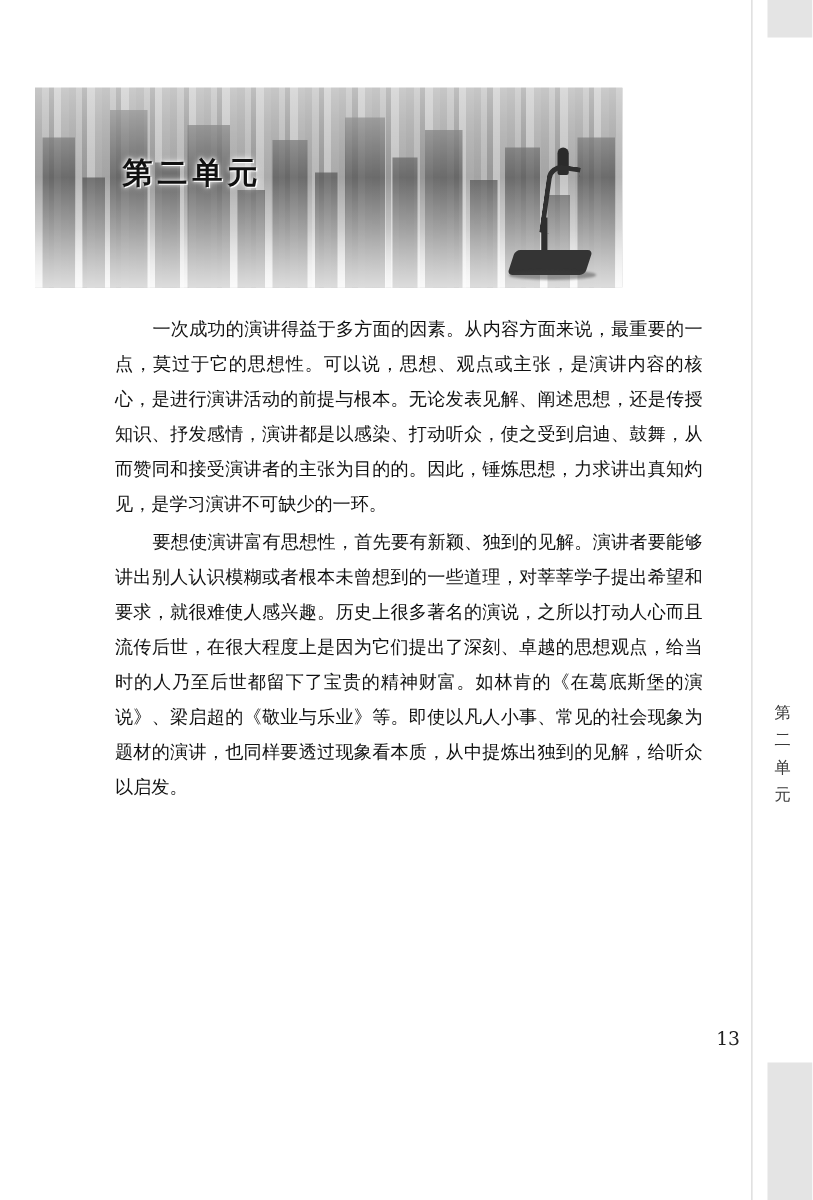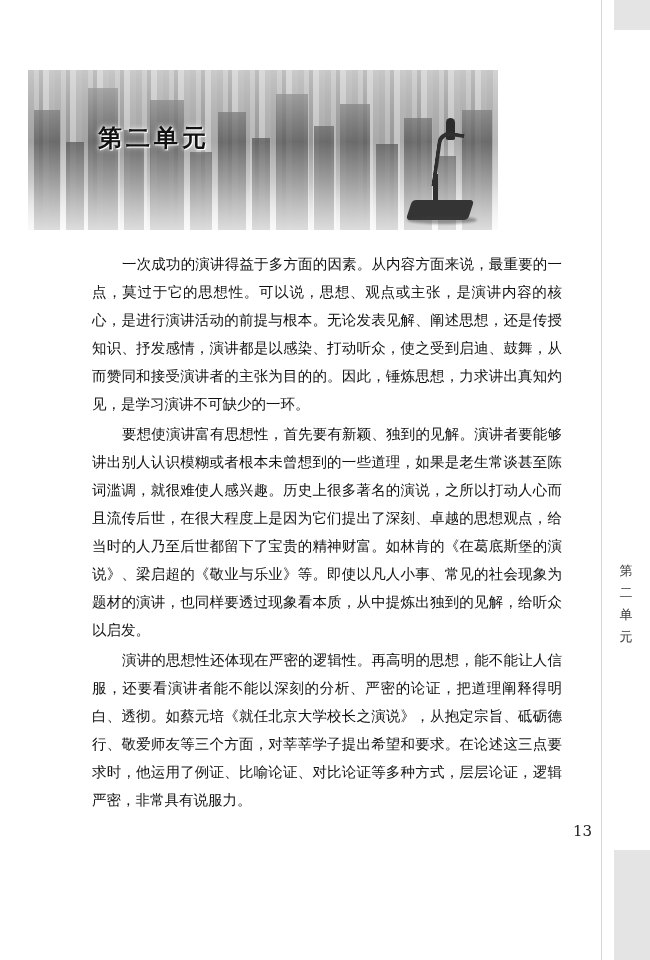--- a/index.html
+++ b/index.html
@@ -235,15 +235,14 @@
 <div id="microphone">
   <div class="mic-head"></div>
   <div class="mic-neck"></div>
   <div class="mic-stem"></div>
   <div class="mic-base"></div>
   <div class="mic-base-shadow"></div>
 </div>
 
 <div id="article">
   <p>一次成功的演讲得益于多方面的因素。从内容方面来说，最重要的一点，莫过于它的思想性。可以说，思想、观点或主张，是演讲内容的核心，是进行演讲活动的前提与根本。无论发表见解、阐述思想，还是传授知识、抒发感情，演讲都是以感染、打动听众，使之受到启迪、鼓舞，从而赞同和接受演讲者的主张为目的的。因此，锤炼思想，力求讲出真知灼见，是学习演讲不可缺少的一环。</p>
-  <p>要想使演讲富有思想性，首先要有新颖、独到的见解。演讲者要能够讲出别人认识模糊或者根本未曾想到的一些道理，如果是老生常谈甚至陈词滥调，就很难使人感兴趣。历史上很多著名的演说，之所以打动人心而且流传后世，在很大程度上是因为它们提出了深刻、卓越的思想观点，给当时的人乃至后世都留下了宝贵的精神财富。如林肯的《在葛底斯堡的演说》、梁启超的《敬业与乐业》等。即使以凡人小事、常见的社会现象为题材的演讲，也同样要透过现象看本质，从中提炼出独到的见解，给听众以启发。</p>
-  <p>演讲的思想性还体现在严密的逻辑性。再高明的思想，能不能让人信服，还要看演讲者能不能以深刻的分析、严密的论证，把道理阐释得明白、透彻。如蔡元培《就任北京大学校长之演说》，从抱定宗旨、砥砺德行、敬爱师友等三个方面，对莘莘学子提出希望和要求。在论述这三点要求时，他运用了例证、比喻论证、对比论证等多种方式，层层论证，逻辑严密，非常具有说服力。</p>
+  <p>要想使演讲富有思想性，首先要有新颖、独到的见解。演讲者要能够讲出别人认识模糊或者根本未曾想到的一些道理，对莘莘学子提出希望和要求，就很难使人感兴趣。历史上很多著名的演说，之所以打动人心而且流传后世，在很大程度上是因为它们提出了深刻、卓越的思想观点，给当时的人乃至后世都留下了宝贵的精神财富。如林肯的《在葛底斯堡的演说》、梁启超的《敬业与乐业》等。即使以凡人小事、常见的社会现象为题材的演讲，也同样要透过现象看本质，从中提炼出独到的见解，给听众以启发。</p>
 </div>
 
 </body></html>

